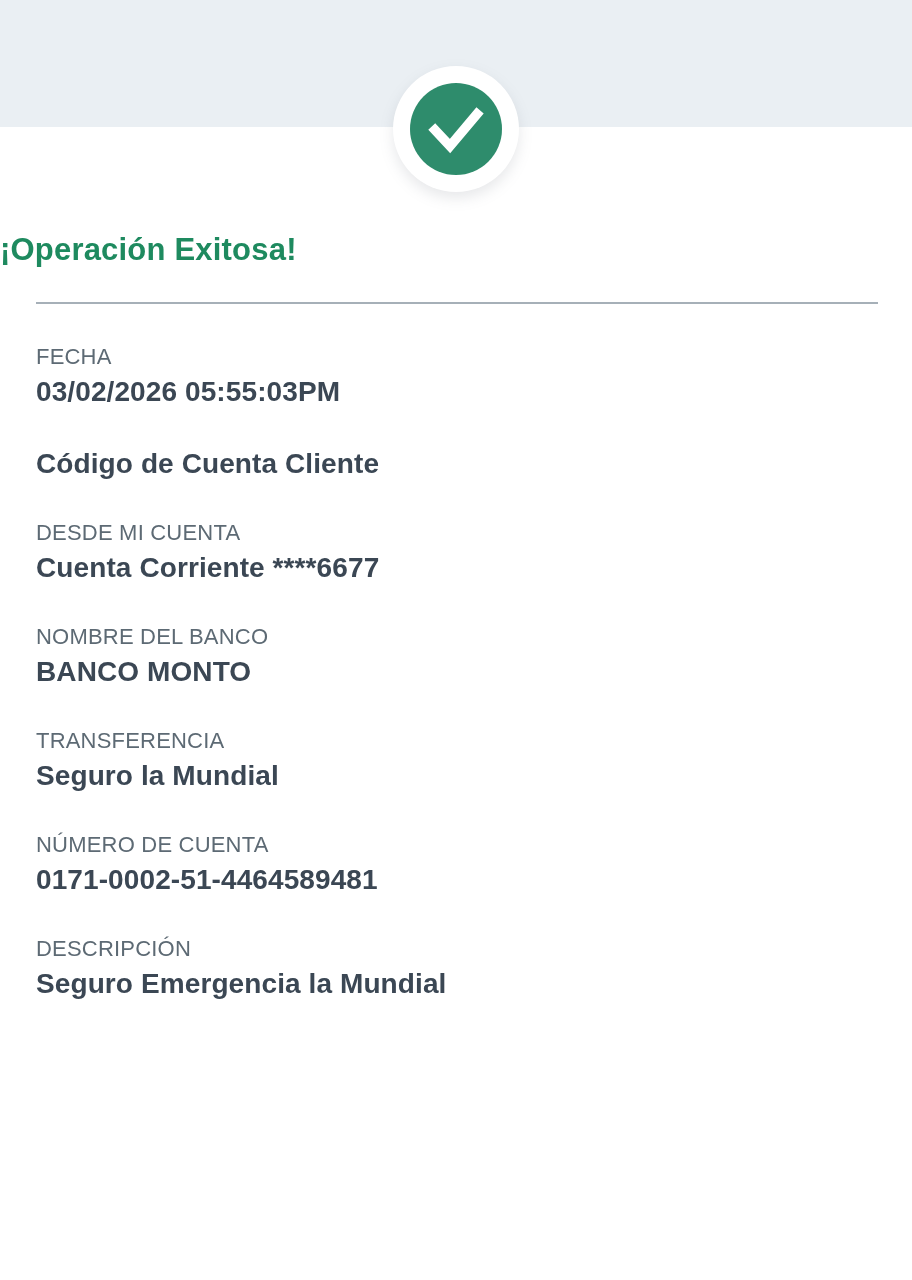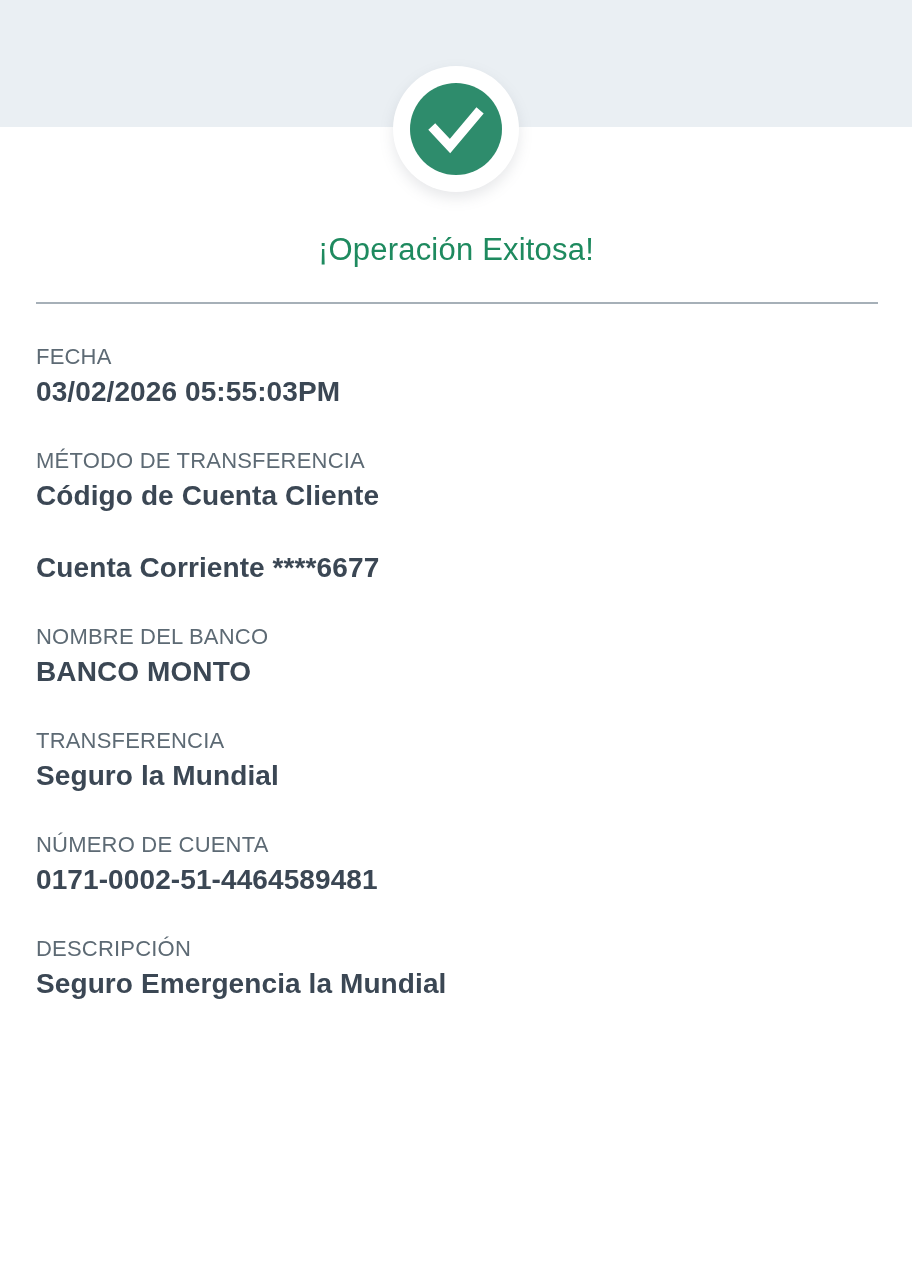--- a/index.html
+++ b/index.html
@@ -34,23 +34,22 @@
     background: #2e8c6c;
     display: flex; align-items: center; justify-content: center;
   }
   .badge-circle svg { display: block; }
 
   
   .title {
     position: absolute;
     left: 0; top: 231px;
     width: 912px;
-    text-align: center;
     font-size: 31px;
-    font-weight: 400;
+    font-weight: 700;
     color: #1e8a5f;
     line-height: 38px;
     letter-spacing: 0.2px;
   }
 
   
   .divider {
     position: absolute;
     left: 36px; top: 302px;
     width: 842px; height: 0;
@@ -104,25 +103,25 @@
 
   <div class="fields">
 
 
     <div class="field">
       <div class="field-label">FECHA</div>
       <div class="field-value">03/02/2026 05:55:03PM</div>
     </div>
 
     <div class="field">
-      <div class="field-label">MÉTODO DE TRANSFERENCIA</div>
       <div class="field-value">Código de Cuenta Cliente</div>
     </div>
 
     <div class="field">
+      <div class="field-label">DESDE MI CUENTA</div>
       <div class="field-value">Cuenta Corriente ****6677</div>
     </div>
 
     <div class="field">
       <div class="field-label">NOMBRE DEL BANCO</div>
       <div class="field-value">BANCO MONTO</div>
     </div>
 
     <div class="field">
       <div class="field-label">TRANSFERENCIA</div>

